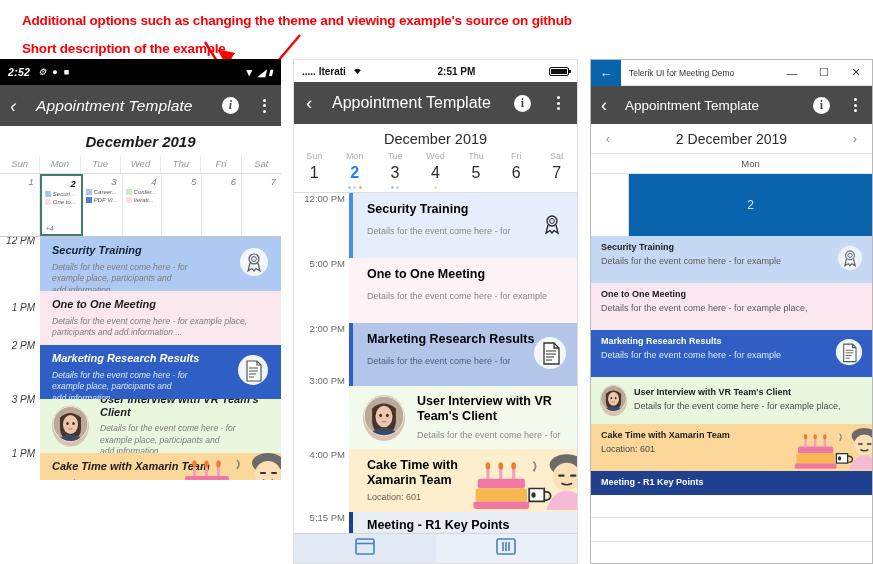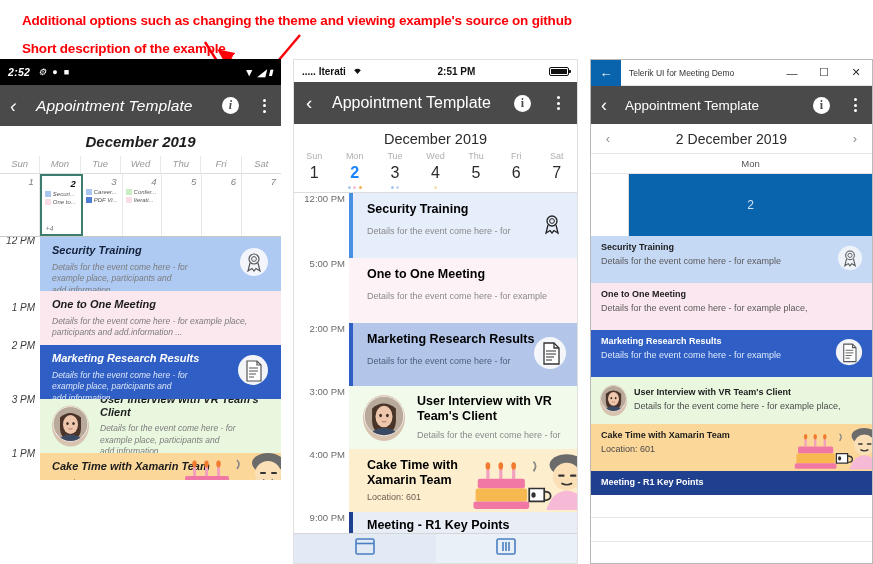--- a/index.html
+++ b/index.html
@@ -433,23 +433,23 @@
     <div class="d"><span>6</span></div>
     <div class="d"><span>7</span></div>
   </div>
   <div class="ios-sep"></div>
 
   <div class="timerow" style="height:340px;overflow:hidden;">
     <div class="ios-tcol">
       <span class="ios-tlabel" style="top:0px">12:00 PM</span>
       <span class="ios-tlabel" style="top:65px">5:00 PM</span>
       <span class="ios-tlabel" style="top:130px">2:00 PM</span>
-      <span class="ios-tlabel" style="top:193px">3:00 PM</span>
+      <span class="ios-tlabel" style="top:182px">3:00 PM</span>
       <span class="ios-tlabel" style="top:256px">4:00 PM</span>
-      <span class="ios-tlabel" style="top:319px">9:00 PM</span>
+      <span class="ios-tlabel" style="top:319px">5:15 PM</span>
     </div>
     <div class="ecol">
       <div class="ios-ev" style="background:#e6eefb;border-left-color:#4a90e2;height:65px">
         <div class="etitle">Security Training</div>
         <div class="edesc">Details for the event come here - for</div>
         <span class="eimg">
           <svg width="30" height="30" viewBox="0 0 30 30">
               <circle cx="15" cy="12" r="5" fill="none" stroke="#222" stroke-width="1.3"></circle>
               <circle cx="15" cy="12" r="2.4" fill="none" stroke="#222" stroke-width="1"></circle>
               <path d="M11 16 L9 24 L13 21.5 L15 24 L17 21.5 L21 24 L19 16" fill="none" stroke="#222" stroke-width="1.3"></path>

